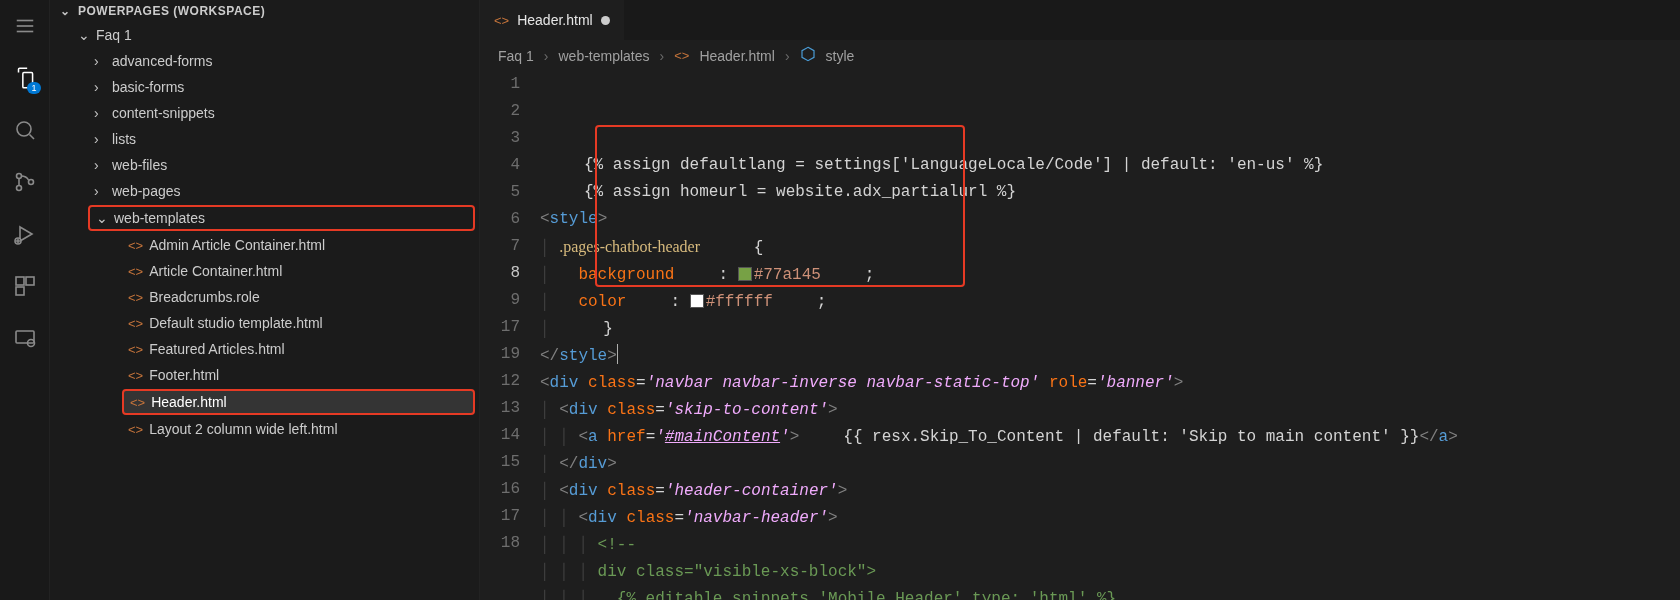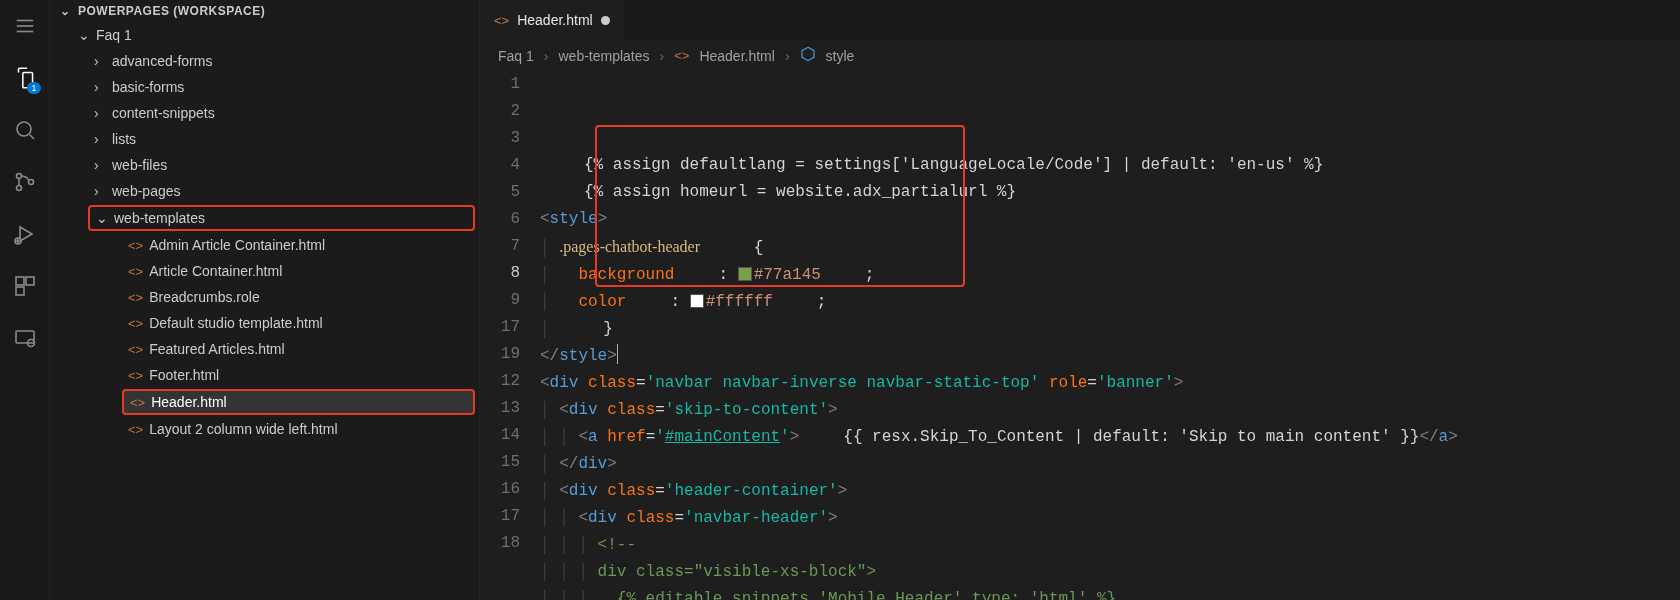--- a/index.html
+++ b/index.html
@@ -159,21 +159,21 @@
     user-select: none;
   }
   .code {
     flex: 1;
     color: #d4d4d4;
     white-space: pre;
     position: relative;
   }
   .tok-tag    { color: #569cd6; }
   .tok-attr   { color: #f97316; }
-  .tok-val    { color: #14b8a6; }
+  .tok-val    { color: #f0abfc; font-style: italic; }
   .tok-punc   { color: #808080; }
   .tok-sel    { color: #d7ba7d; font-family: Liberation Serif, serif; }
   .tok-comm   { color: #6a9955; }
   .tok-hex    { color: #ce9178; }
   .tok-white  { color: #d4d4d4; margin-left: 44px; }
   .indent-guide { color: #404040; }
   .swatch {
     display: inline-block;
     width: 14px;
     height: 14px;

